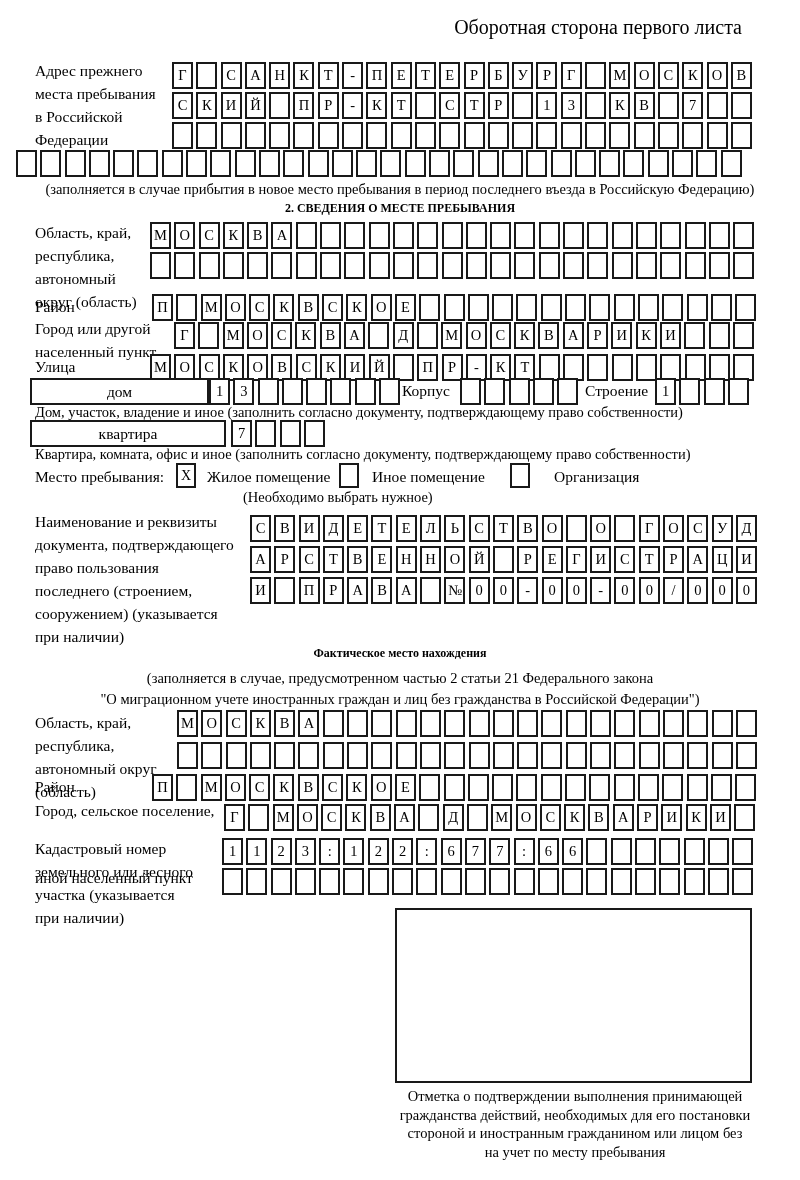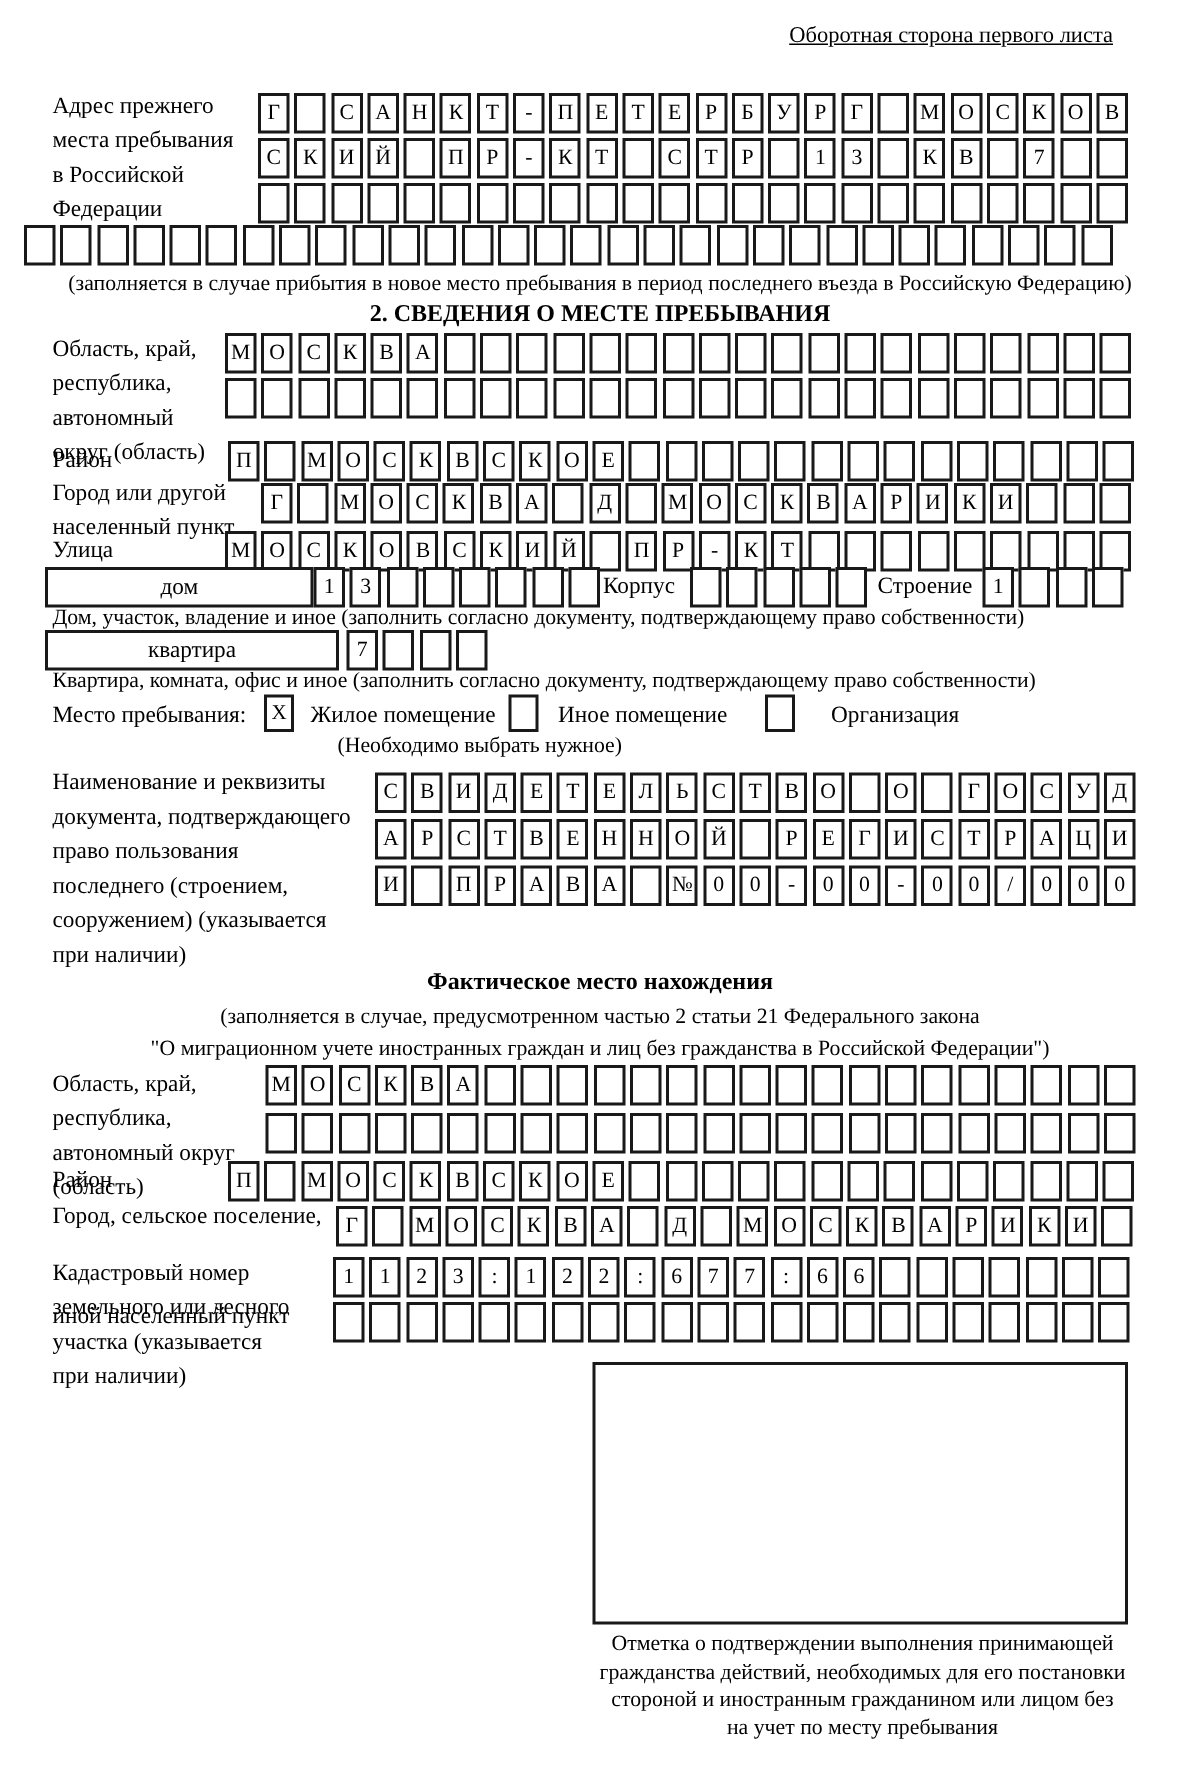--- a/index.html
+++ b/index.html
@@ -9,40 +9,40 @@
   .boxrow { position:absolute; display:flex; gap:3.3px; }
   .cell {
     width:21px; height:27px; box-sizing:border-box;
     border:2px solid #191919; background:#fff;
     display:flex; align-items:center; justify-content:center;
     font-size:14.5px; font-family:"Liberation Serif", serif;
   }
   .lbl { position:absolute; font-size:15.5px; line-height:22px; white-space:nowrap; }
   .cap { position:absolute; font-size:14.5px; white-space:nowrap; }
   .center { left:0; width:800px; text-align:center; white-space:normal; }
-  .hdr { position:absolute; left:0; width:800px; text-align:center; font-weight:bold; font-size:16px; }
+  .hdr { position:absolute; left:0; width:800px; text-align:center; font-weight:bold; font-size:12px; }
   .widebox {
     position:absolute; height:27px; box-sizing:border-box;
     border:2px solid #191919; background:#fff;
     display:flex; align-items:center; justify-content:center; font-size:15.5px;
   }
   .chk {
     position:absolute; width:20px; height:25px; box-sizing:border-box;
     border:2px solid #191919; background:#fff;
     display:flex; align-items:center; justify-content:center; font-size:14px;
   }
   .stampbox { position:absolute; border:2px solid #191919; background:#fff; box-sizing:border-box; }
   .stampcap { position:absolute; font-size:14.5px; line-height:18.5px; text-align:center; }
 </style>
 </head>
 <body>
 
 <div id="page">
 
-  <div class="abs" style="top:16px; right:58px; font-size:15px;text-decoration:underline;">Оборотная сторона первого листа</div>
+  <div class="abs" style="top:16px; right:58px; font-size:20px;">Оборотная сторона первого листа</div>
 
   <div class="lbl" style="left:35px; top:60px;">Адрес прежнего</div>
   <div class="lbl" style="left:35px; top:83px;">места пребывания</div>
   <div class="lbl" style="left:35px; top:106px;">в Российской</div>
   <div class="lbl" style="left:35px; top:129px;">Федерации</div>
 
   <div class="boxrow" style="left:172px; top:62px;">
       <span class="cell">Г</span>
       <span class="cell"></span>
       <span class="cell">С</span>
@@ -340,21 +340,21 @@
     </div>
   <div class="cap" style="left:35px; top:446px;">Квартира, комната, офис и иное (заполнить согласно документу, подтверждающему право собственности)</div>
 
   <div class="lbl" style="left:35px; top:466px;">Место пребывания:</div>
   <div class="chk" style="left:176px; top:463px;">X</div>
   <div class="lbl" style="left:207px; top:466px;">Жилое помещение</div>
   <div class="chk" style="left:339px; top:463px;"></div>
   <div class="lbl" style="left:372px; top:466px;">Иное помещение</div>
   <div class="chk" style="left:510px; top:463px;"></div>
   <div class="lbl" style="left:554px; top:466px;">Организация</div>
-  <div class="cap" style="left:225px; top:489px;">(Необходимо выбрать нужное)</div>
+  <div class="cap" style="left:243px; top:489px;">(Необходимо выбрать нужное)</div>
 
   <div class="lbl" style="left:35px; top:511px;">Наименование и реквизиты</div>
   <div class="lbl" style="left:35px; top:534px;">документа, подтверждающего</div>
   <div class="lbl" style="left:35px; top:557px;">право пользования</div>
   <div class="lbl" style="left:35px; top:580px;">последнего (строением,</div>
   <div class="lbl" style="left:35px; top:603px;">сооружением) (указывается</div>
   <div class="lbl" style="left:35px; top:626px;">при наличии)</div>
   <div class="boxrow" style="left:250px; top:515px;">
       <span class="cell">С</span>
       <span class="cell">В</span>

